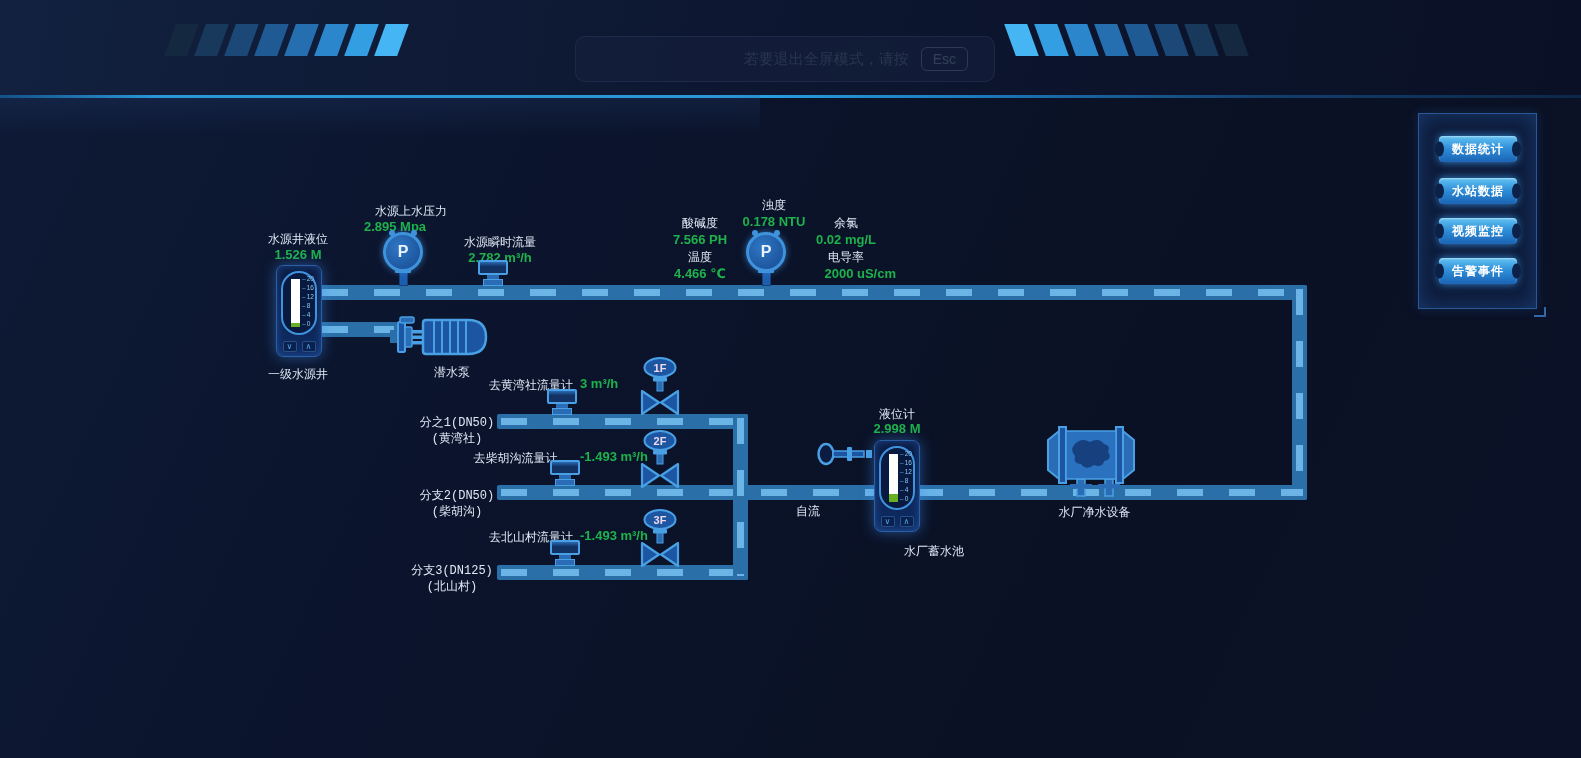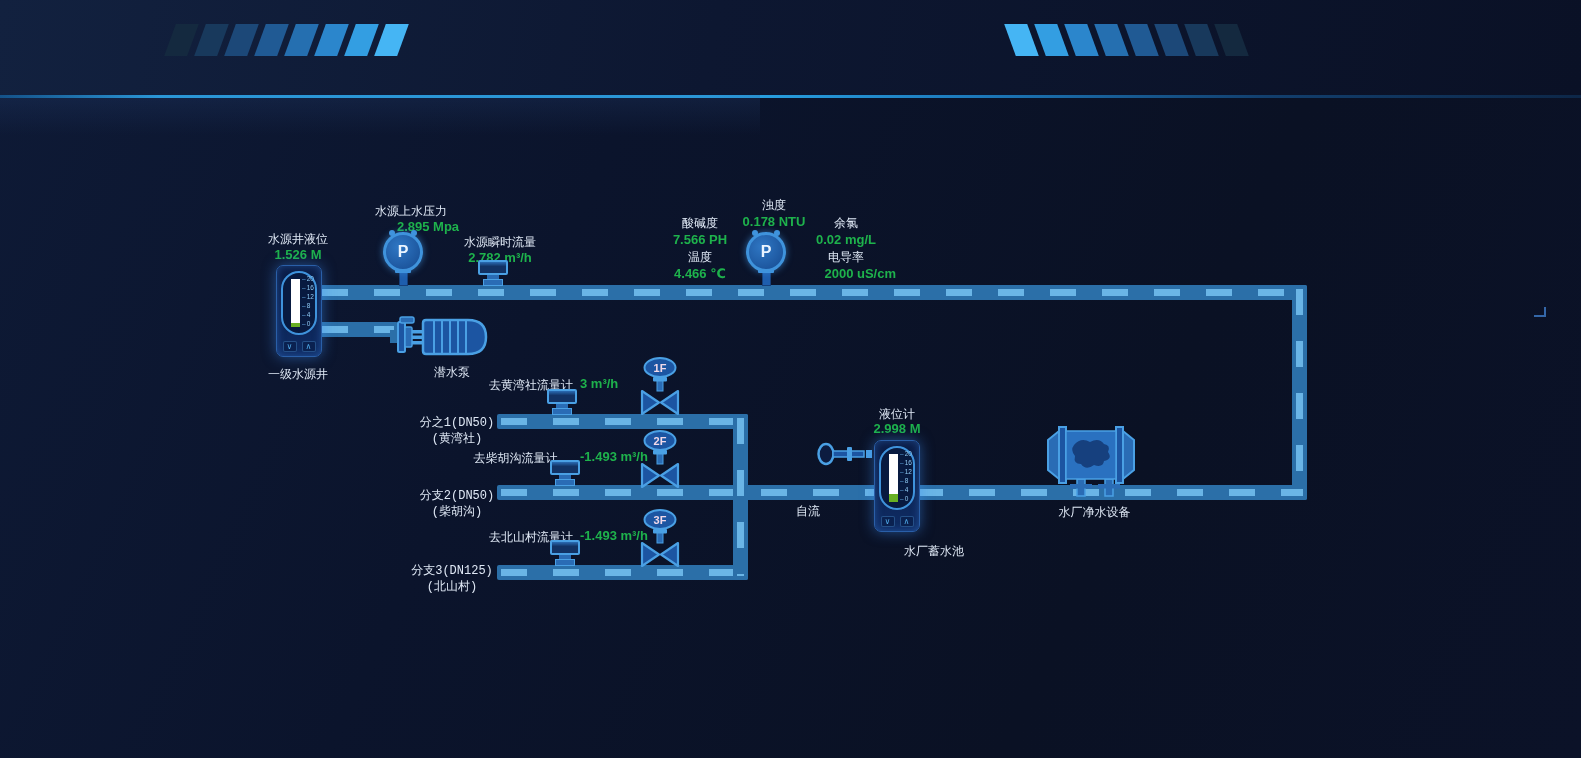--- a/index.html
+++ b/index.html
@@ -117,23 +117,33 @@
     <div class="stripes right">
         <div style="background: rgb(69, 181, 244);"></div>
         <div style="background: rgb(51, 158, 226);"></div>
         <div style="background: rgb(43, 134, 204);"></div>
         <div style="background: rgb(37, 111, 176);"></div>
         <div style="background: rgb(32, 90, 148);"></div>
         <div style="background: rgb(28, 72, 120);"></div>
         <div style="background: rgb(24, 57, 92);"></div>
         <div style="background: rgb(20, 41, 63);"></div>
       </div>
+    <div class="toast">
+      <span>若要退出全屏模式，请按</span>
+      <span class="esc">Esc</span>
+    </div>
   </div>
   <div class="header-sheen"></div>
 
+  <div class="side-panel">
+    <button class="side-btn" style="top:22px">数据统计</button>
+    <button class="side-btn" style="top:64px">水站数据</button>
+    <button class="side-btn" style="top:104px">视频监控</button>
+    <button class="side-btn" style="top:144px">告警事件</button>
+  </div>
   <div class="side-corner"></div>
 
   <div class="pipe h" style="left:318px; top:285px; width:989px;"></div>
   <div class="pipe v" style="left:1292px; top:285px; height:215px;"></div>
   <div class="pipe h" style="left:497px; top:485px; width:810px;"></div>
   <div class="pipe h" style="left:318px; top:322px; width:80px;"></div>
   <div class="pipe h" style="left:497px; top:414px; width:251px;"></div>
   <div class="pipe h" style="left:497px; top:565px; width:251px;"></div>
   <div class="pipe v" style="left:733px; top:414px; height:166px;"></div>
 
@@ -154,21 +164,21 @@
       </div>
     </div>
     <div class="gauge-btns">
       <span>∨</span>
       <span>∧</span>
     </div>
   </div>
   <div class="lbl" style="left:248px; top:366px; width:100px;">一级水源井</div>
 
   <div class="lbl" style="left:351px; top:203px; width:120px;">水源上水压力</div>
-  <div class="val" style="left:368px; top:219px; width:120px;">2.895 Mpa</div>
+  <div class="val" style="left:335px; top:219px; width:120px;">2.895 Mpa</div>
   <div class="pstem" style="left:395px; top:268px;">
       <div class="collar"></div>
       <div class="shaft"></div>
     </div>
   <div class="pgauge" style="left:383px; top:232px;">P</div>
 
   <div class="lbl" style="left:435px; top:234px; width:130px;">水源瞬时流量</div>
   <div class="val" style="left:435px; top:250px; width:130px;">2.782 m³/h</div>
   <div class="fmeter" style="left:477px; top:260px;">
     <div class="fm-screen"></div>

